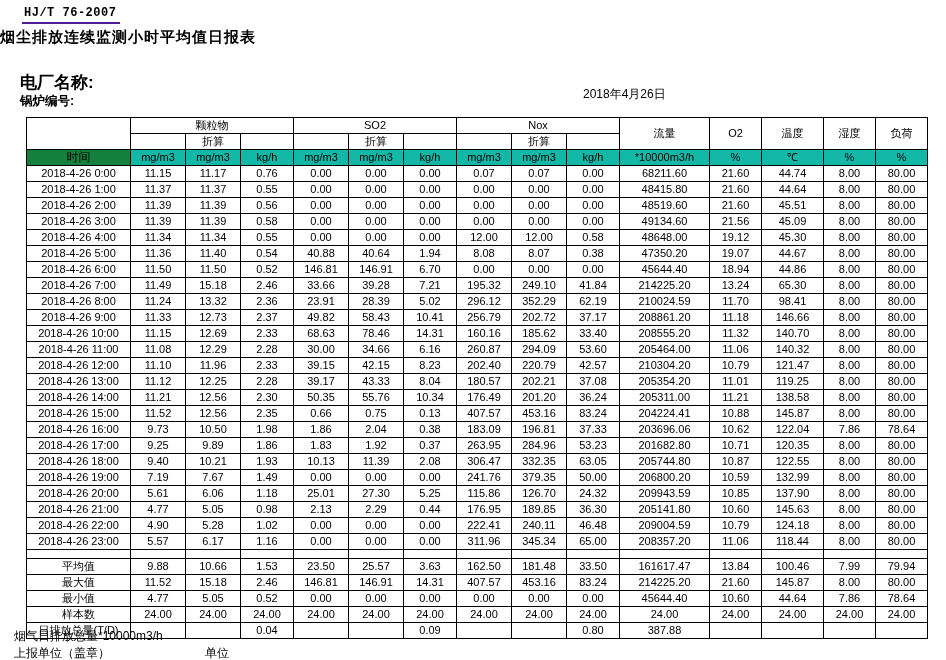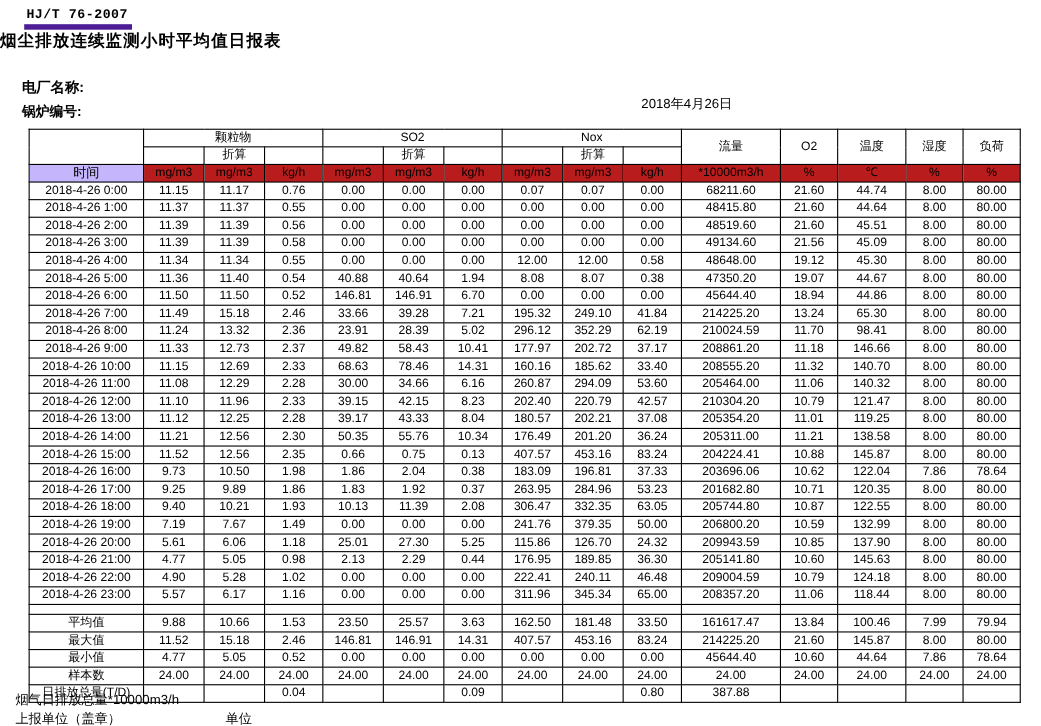--- a/index.html
+++ b/index.html
@@ -21,38 +21,38 @@
     height: 660px;
   }
   .std-code {
     position: absolute;
     left: 22px;
     top: 6px;
     font-family: "Liberation Mono", monospace;
     font-size: 12px;
     font-weight: bold;
     letter-spacing: 0.5px;
-    border-bottom: 5px solid #4c1d95;
+    border-bottom: 2px solid #4c1d95;
     padding: 0 4px 2px 2px;
   }
   .doc-title {
     position: absolute;
     left: 0;
     top: 28px;
     width: 946px;
     text-align: left;
     font-size: 15px;
     font-weight: bold;
     letter-spacing: 1px;
   }
   .field-plant {
     position: absolute;
     left: 20px;
     top: 71px;
-    font-size: 13px;
+    font-size: 17px;
     font-weight: bold;
   }
   .field-boiler {
     position: absolute;
     left: 20px;
     top: 93px;
     font-size: 12.5px;
     font-weight: bold;
   }
   .field-date {
@@ -78,26 +78,26 @@
     font-weight: normal;
     text-align: center;
     font-size: 11px;
     overflow: hidden;
     white-space: nowrap;
   }
   .grp-head {
     font-size: 11px;
   }
   .unit-row td {
-    background: #b91c1c;
+    background: #14b8a6;
     height: 16px;
     line-height: 16px;
   }
   .unit-row td.time-cell {
-    background: #c4b5fd;
+    background: #15803d;
     font-size: 12px;
   }
   td.time-col {
     text-align: right;
     padding-right: 5px;
     font-size: 11px;
   }
   td.num {
     text-align: right;
     padding-right: 6px;
@@ -370,21 +370,21 @@
           <td class="num">80.00</td>
         </tr>
         <tr>
           <td class="time-col">2018-4-26  9:00</td>
           <td class="num">11.33</td>
           <td class="num">12.73</td>
           <td class="num">2.37</td>
           <td class="num">49.82</td>
           <td class="num">58.43</td>
           <td class="num">10.41</td>
-          <td class="num">177.97</td>
+          <td class="num">256.79</td>
           <td class="num">202.72</td>
           <td class="num">37.17</td>
           <td class="num">208861.20</td>
           <td class="num">11.18</td>
           <td class="num">146.66</td>
           <td class="num">8.00</td>
           <td class="num">80.00</td>
         </tr>
         <tr>
           <td class="time-col">2018-4-26  10:00</td>

